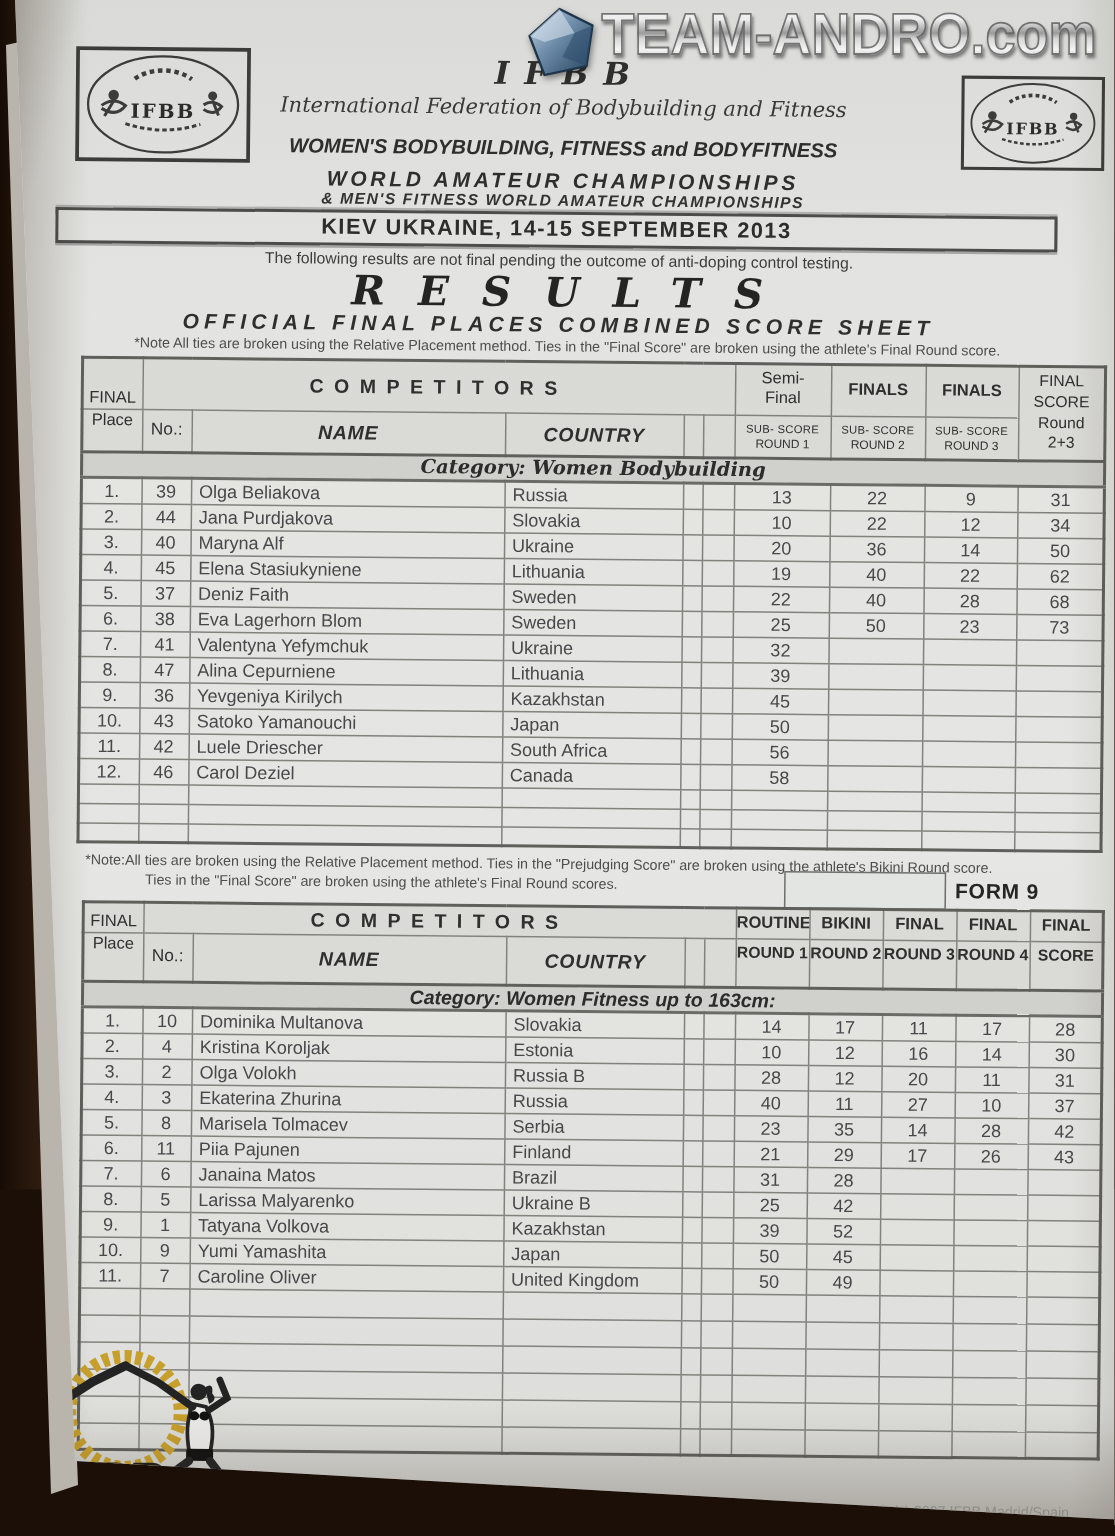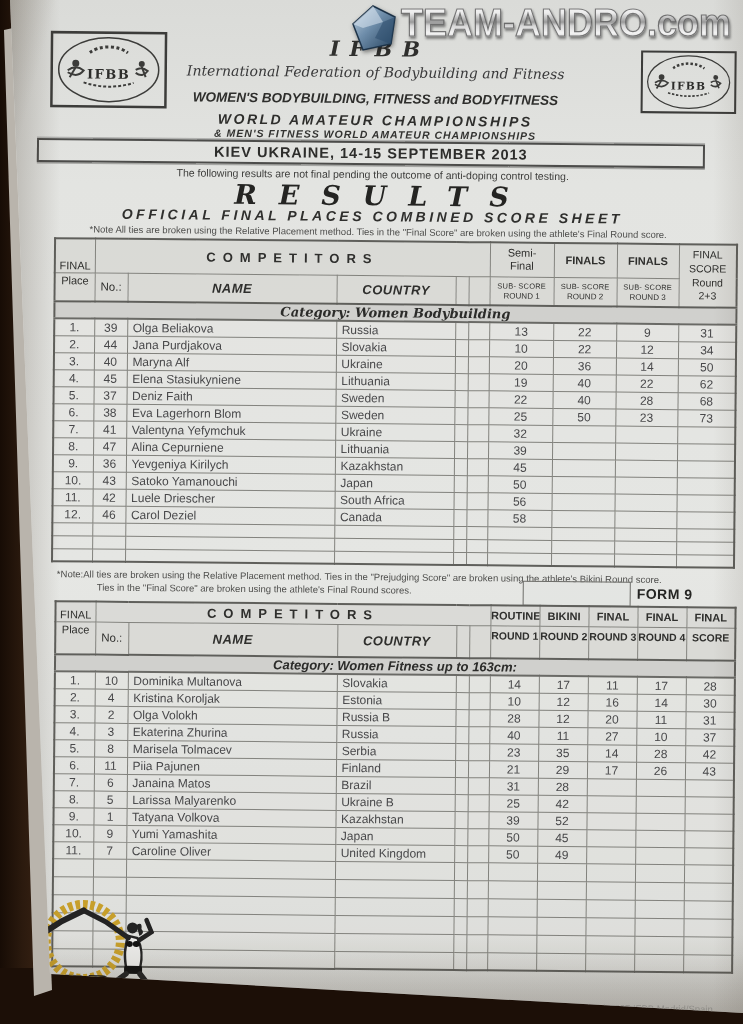--- a/index.html
+++ b/index.html
@@ -1,21 +1,21 @@
 <!DOCTYPE html>
 <html><head>
 <meta charset="utf-8">
 <style>
   * { margin:0; padding:0; box-sizing:border-box; }
   html,body { width:743px; height:1024px; overflow:hidden; }
   body{
     font-family:"Liberation Sans", sans-serif;
     background:#1c0f07;
   }
-  .scene{ position:relative; width:743px; height:968px;
+  .scene{ position:relative; width:743px; height:793px;
     background:
       linear-gradient(90deg, #170c05 0%, #2b1a0e 3%, #3a2314 6%, #2a180c 10%, #1f1108 100%);
   }
   
   .under-sheet{
     position:absolute; left:0; top:0; width:743px; height:1024px;
     background:#b9b4ac;
     clip-path:polygon(4px 30px, 13px 28px, 52px 990px, 34px 996px);
   }
   

